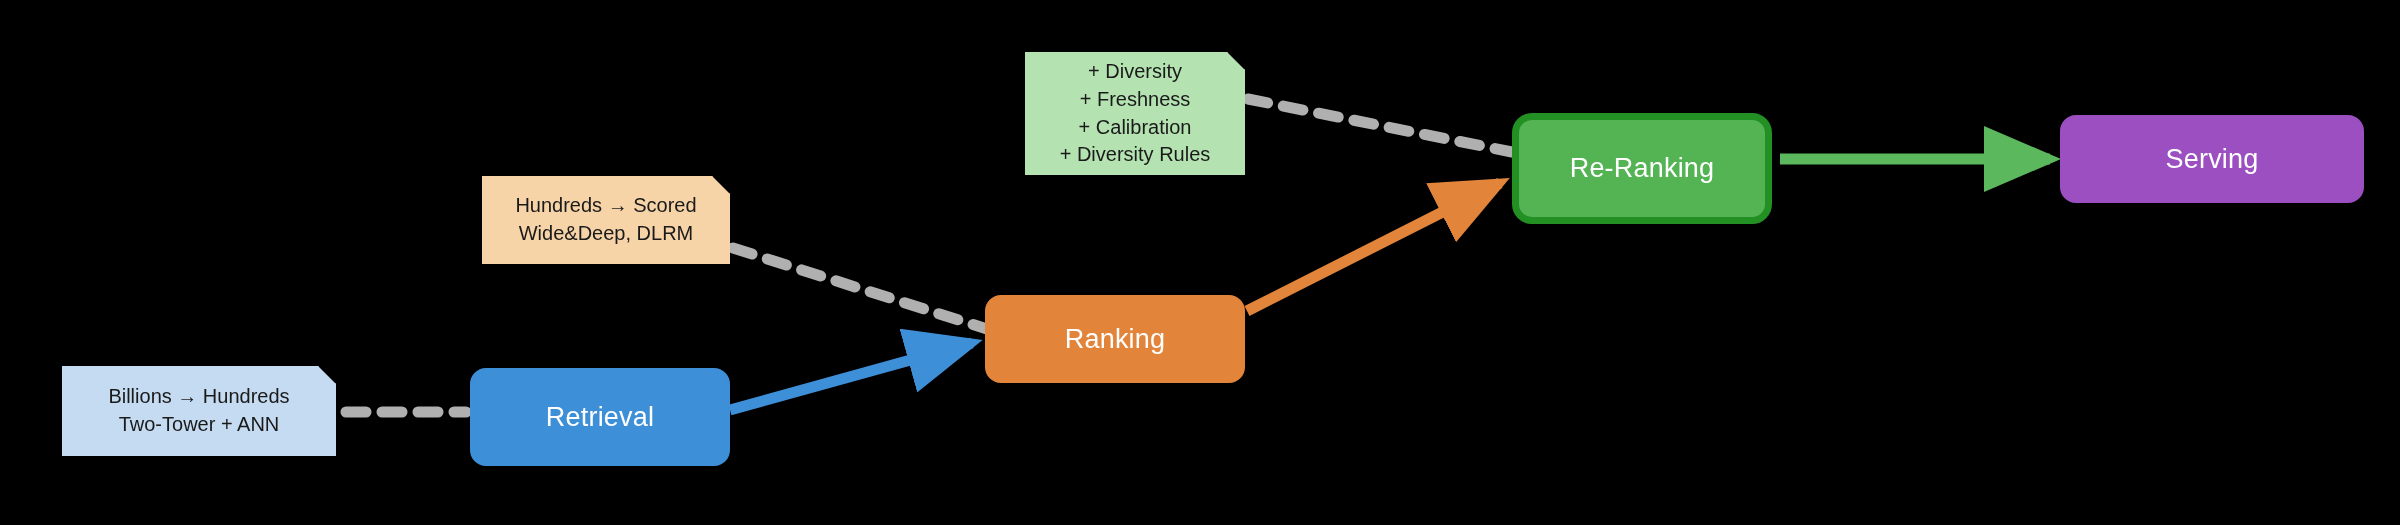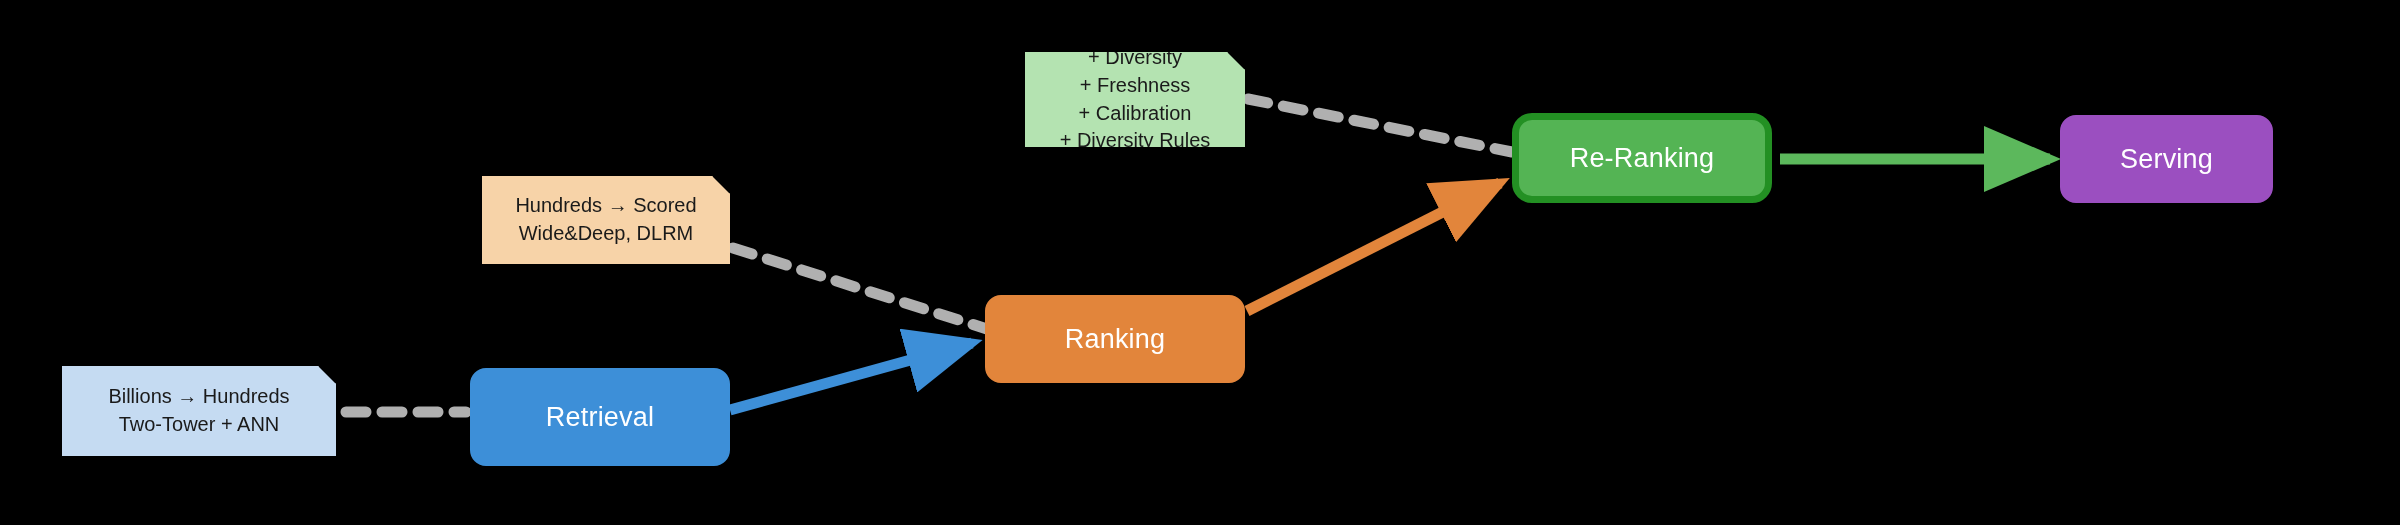--- a/index.html
+++ b/index.html
@@ -41,27 +41,27 @@
     background: #3d8fd8;
     border: 2px solid #3d8fd8;
   }
   .node-ranking {
     left: 985px;  top: 283px;  width: 260px;  height: 88px;
     background: #e2853b;
     border: 2px solid #e2853b;
     margin-top: 12px;
   }
   .node-reranking {
-    left: 1512px; top: 113px;  width: 260px;  height: 90px;
+    left: 1512px; top: 113px;  width: 260px;  height: 111px;
     background: #54b454;
     border: 7px solid #239023;
     border-radius: 20px;
   }
   .node-serving {
-    left: 2060px; top: 115px;  width: 213px;  height: 88px;
+    left: 2060px; top: 115px;  width: 304px;  height: 88px;
     background: #9b4fc0;
     border: 2px solid #9b4fc0;
   }
 
   
   .note {
     position: absolute;
     box-sizing: border-box;
     display: flex;
     flex-direction: column;
@@ -82,21 +82,21 @@
     border: 1px solid #c5dbf2;
     clip-path: polygon(0 0, calc(100% - 18px) 0, 100% 18px, 100% 100%, 0 100%);
   }
   .note-orange {
     left: 482px;  top: 176px;  width: 248px;  height: 88px;
     background: #f7d3a8;
     border: 1px solid #f7d3a8;
     clip-path: polygon(0 0, calc(100% - 18px) 0, 100% 18px, 100% 100%, 0 100%);
   }
   .note-green {
-    left: 1025px; top: 52px;   width: 220px;  height: 95px;
+    left: 1025px; top: 52px;   width: 220px;  height: 123px;
     background: #b4e3b1;
     border: 1px solid #b4e3b1;
     clip-path: polygon(0 0, calc(100% - 18px) 0, 100% 18px, 100% 100%, 0 100%);
   }
 </style>
 </head>
 <body>
 
 <div id="canvas">
 

